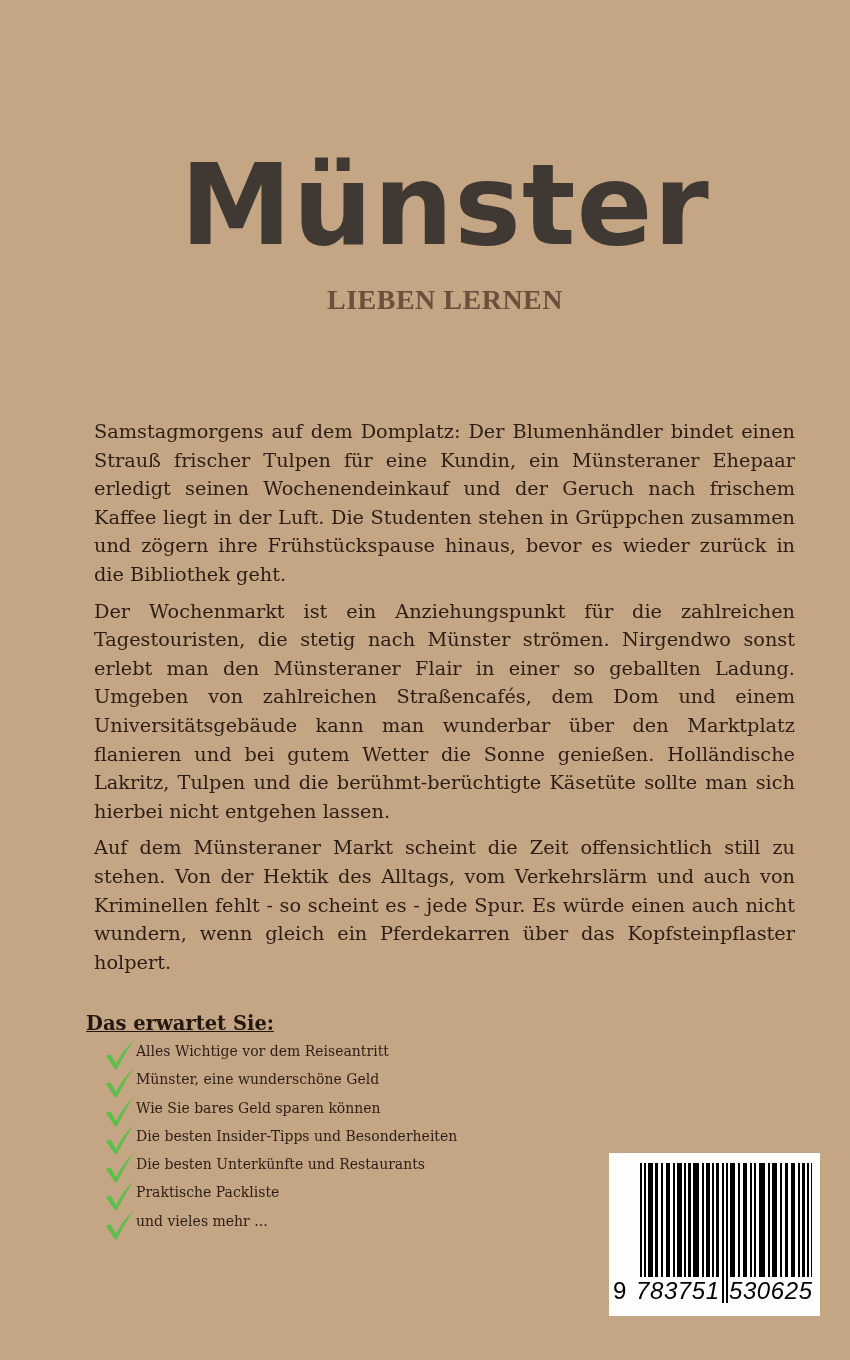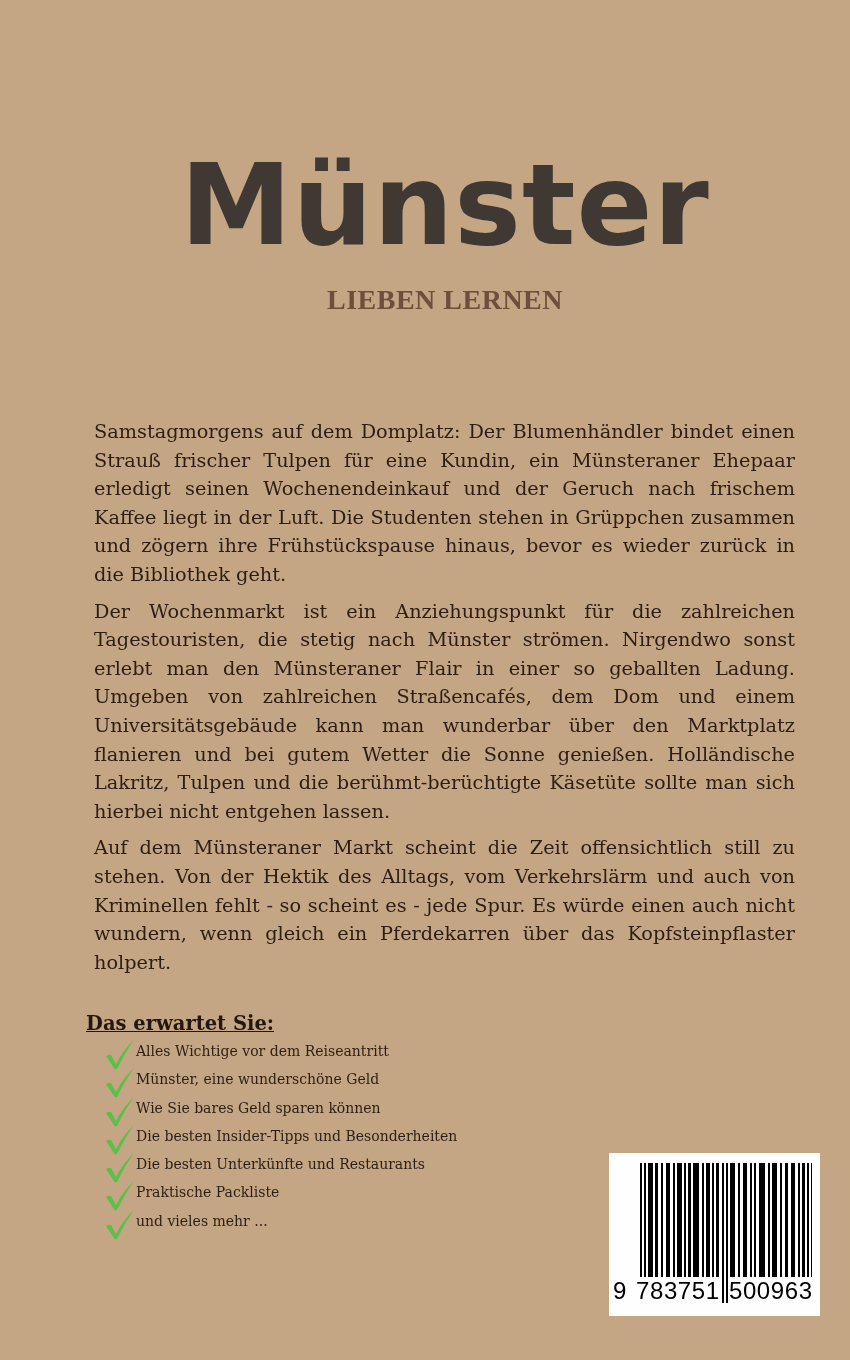--- a/index.html
+++ b/index.html
@@ -110,20 +110,21 @@
       letter-spacing: 0.6px;
       white-space: nowrap;
     }
     .barcode-number .lead {
       display: inline-block;
       width: 22px;
     }
     .barcode-number span.grp {
       background: #fefefe;
       padding: 0 1px;
+      font-style: italic;
     }
   </style>
 </head>
 <body>
 
 <div class="page">
 
   <div class="title">Münster</div>
   <div class="subtitle">LIEBEN LERNEN</div>
 
@@ -216,17 +217,17 @@
         <rect x="145" y="0" width="3" height="118"></rect>
         <rect x="151" y="0" width="4" height="118"></rect>
         <rect x="158" y="0" width="2" height="118"></rect>
         <rect x="162" y="0" width="3" height="118"></rect>
 
         <rect x="167" y="0" width="2" height="140"></rect>
         <rect x="171" y="0" width="1" height="140"></rect>
       </g>
     </svg>
     <div class="barcode-number">
-      <span class="lead">9</span><span class="grp">783751</span>&nbsp;<span class="grp">500963</span>
+      <span class="lead">9</span><span class="grp">783751</span>&nbsp;<span class="grp">530625</span>
     </div>
   </div>
 
 </div>
 
 </body></html>

